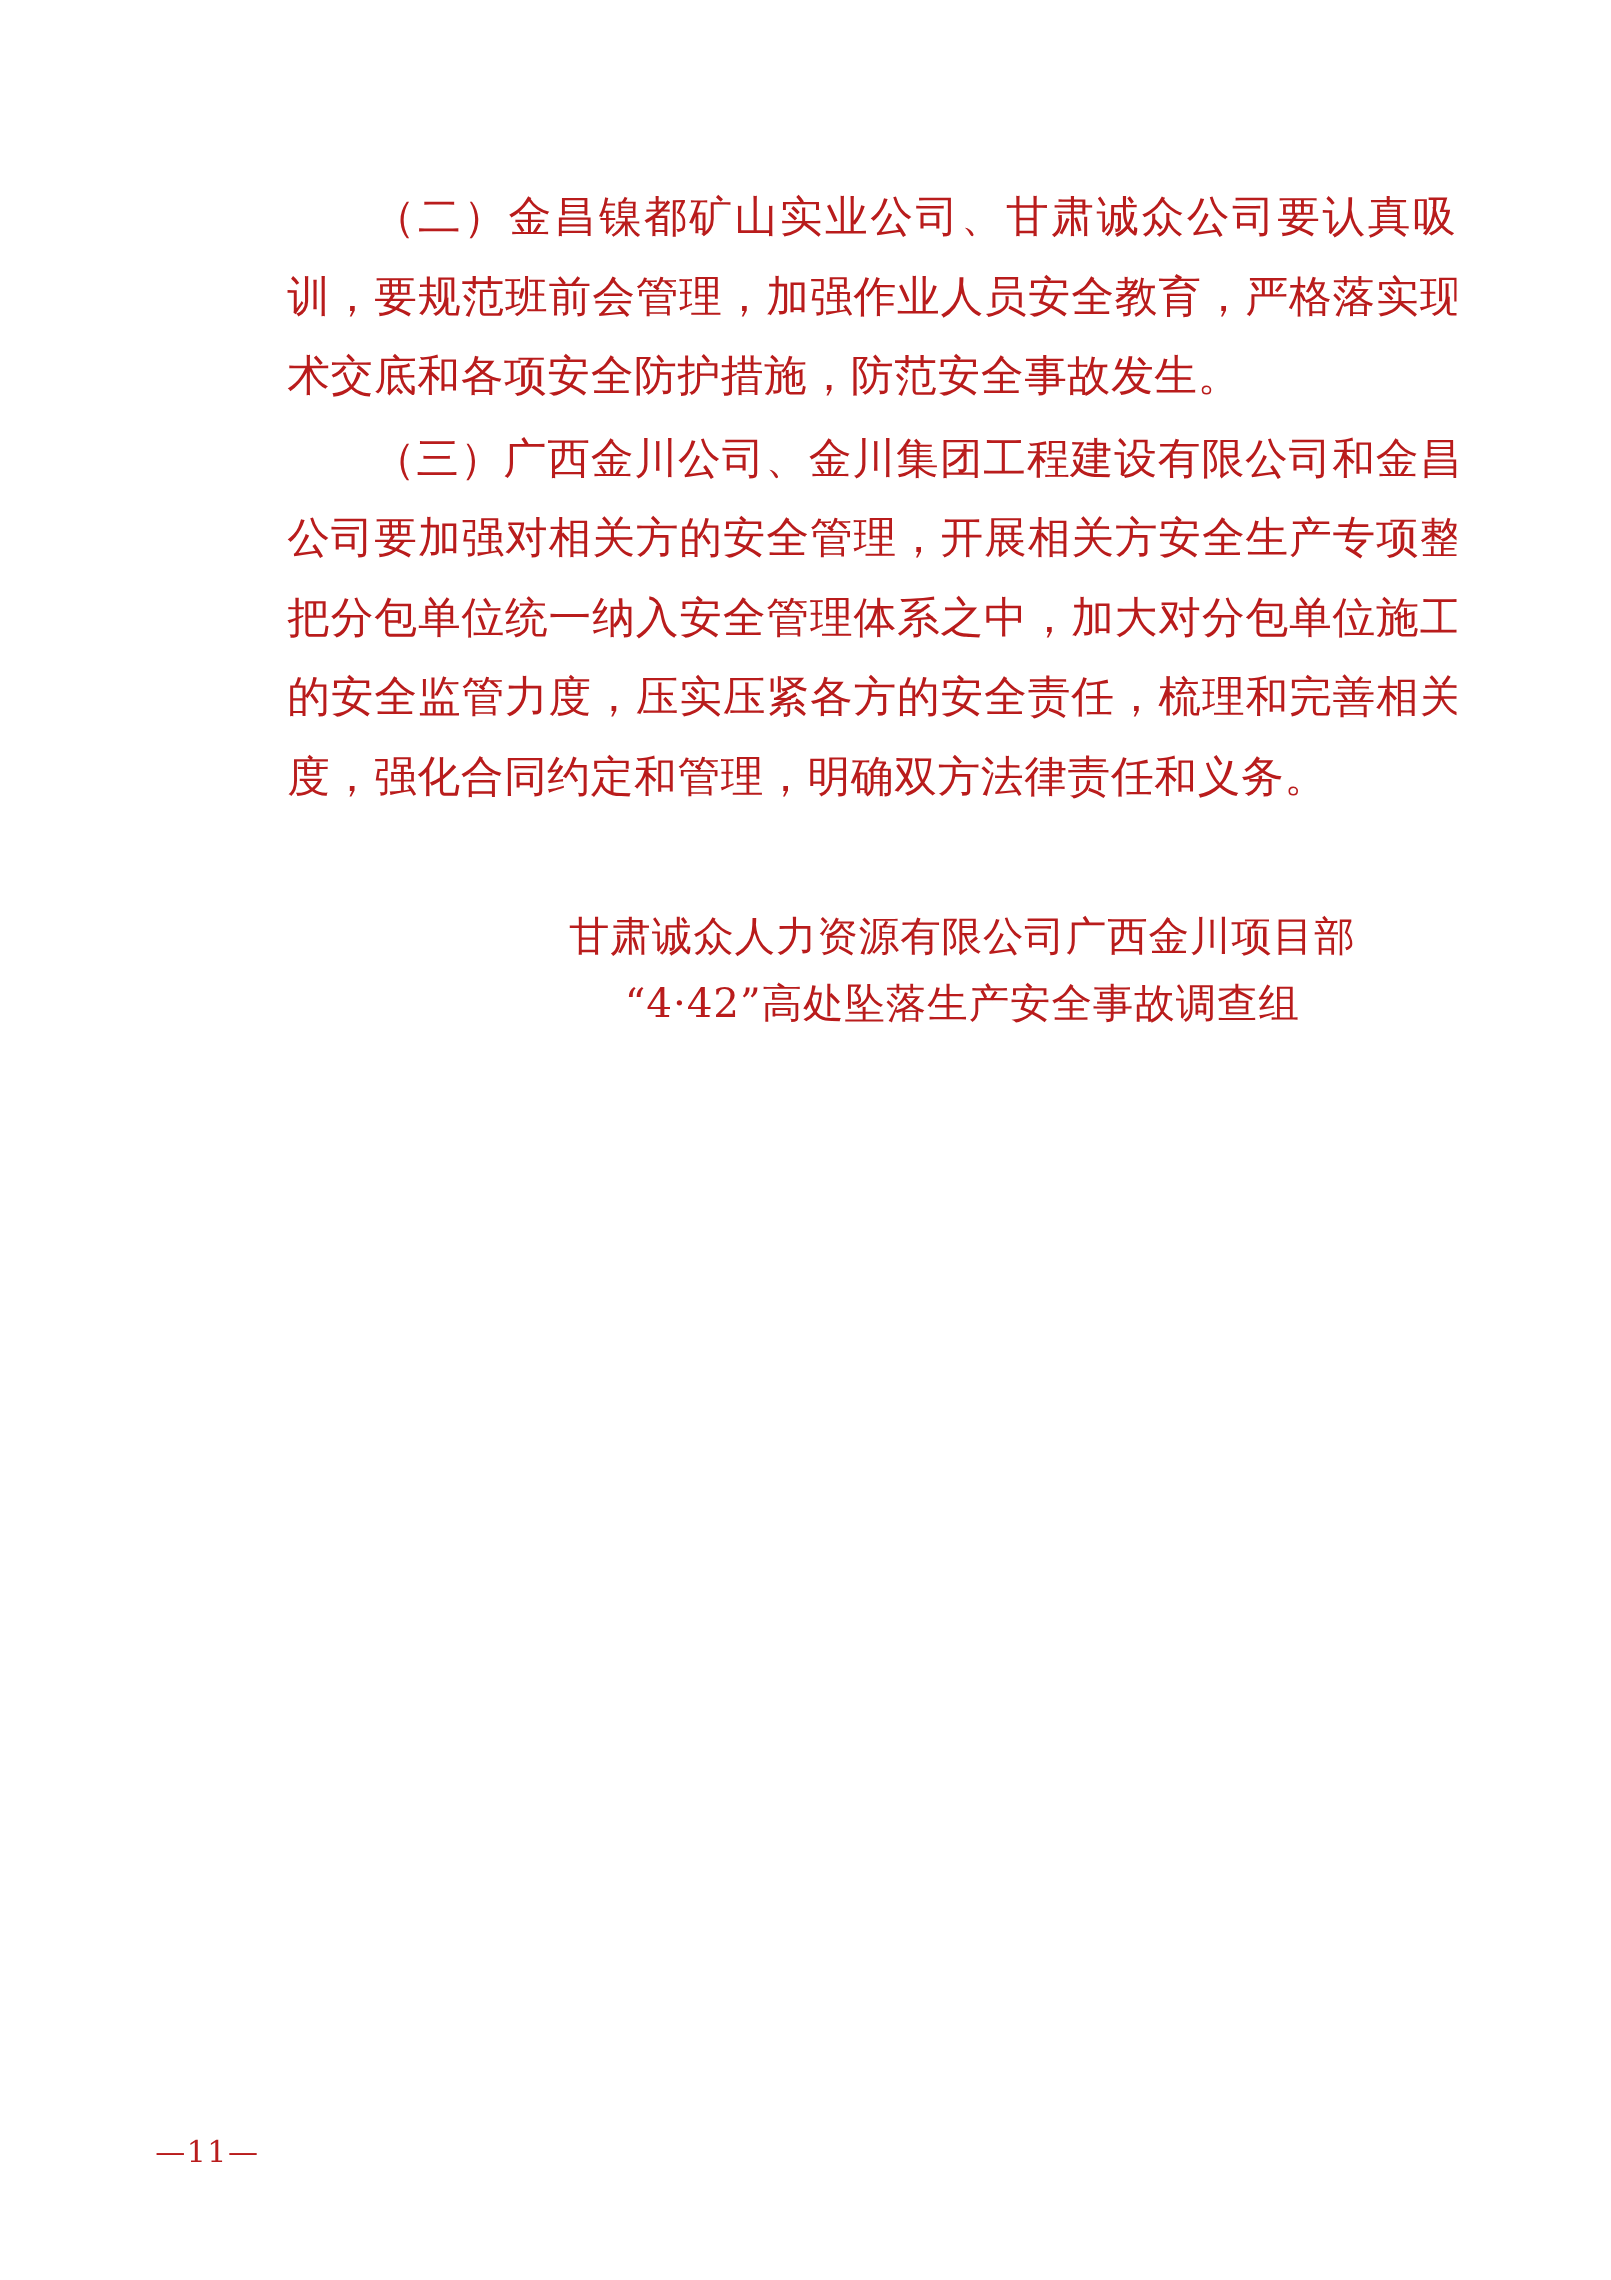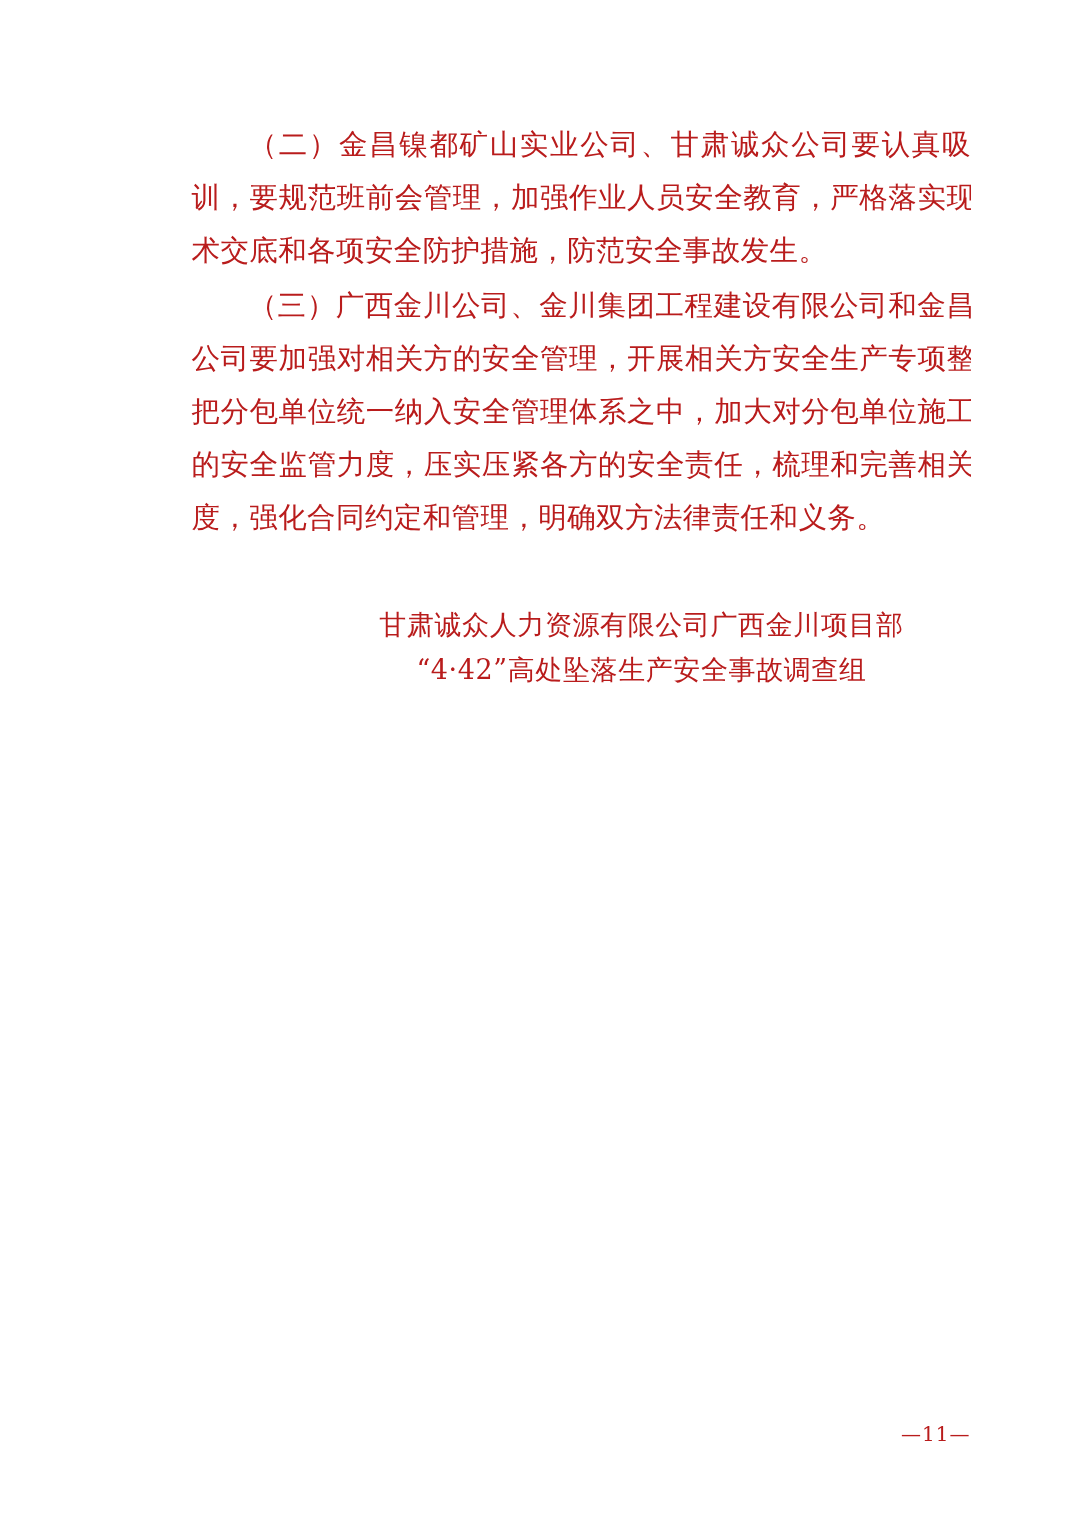--- a/index.html
+++ b/index.html
@@ -68,21 +68,21 @@
     border-bottom: 1.6px solid #000;
     height: 26px;
     margin-left: 4px;
     margin-right: 18px;
   }
   .page-number {
     position: absolute;
     left: 0;
     right: 0;
     bottom: 74px;
-    text-align: right;
+    text-align: left;
     font-size: 20px;
     letter-spacing: 1px;
     font-family: "DejaVu Serif", "Liberation Serif", serif;
   }
 </style>
 </head>
 <body>
 
 <div class="page">
 

